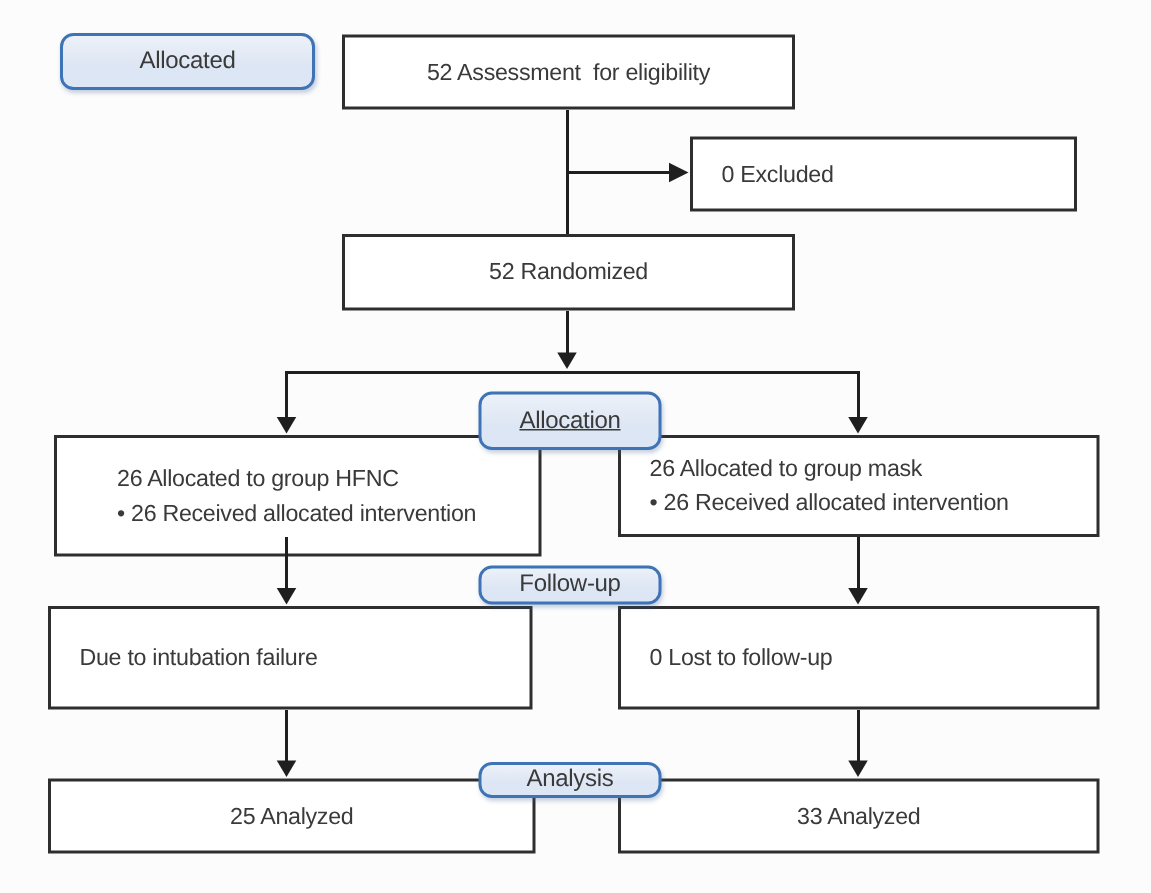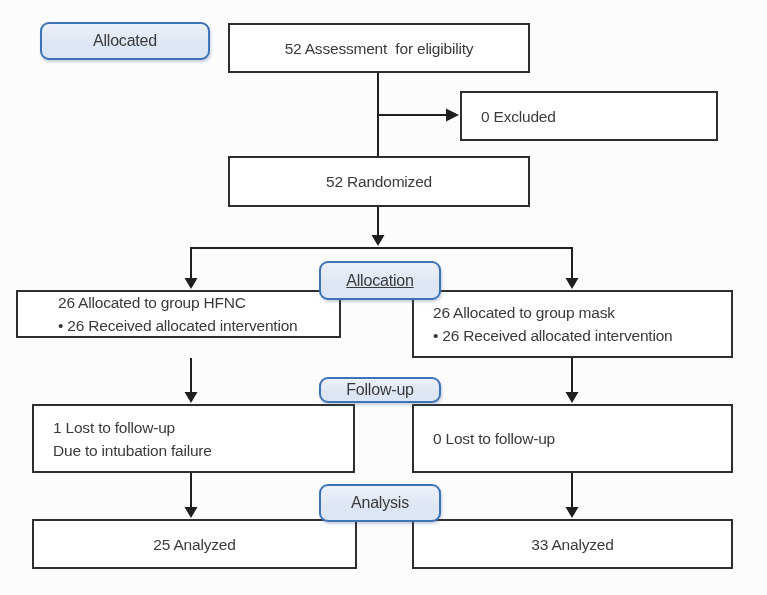--- a/index.html
+++ b/index.html
@@ -32,29 +32,29 @@
     border:2px solid var(--stage-border);border-radius:9px;
     box-shadow:1px 2px 3px rgba(70,100,150,.30);
     display:flex;align-items:center;justify-content:center;
     color:var(--text);font-size:16px;letter-spacing:-0.2px;
   }
   
   #lbl-enrollment{left:40px;top:22px;width:170px;height:38px;}
   #n-assessment {left:228px;top:23px; width:302px;height:50px;}
   #n-excluded   {left:460px;top:91px; width:258px;height:50px;}
   #n-randomized {left:228px;top:156px;width:302px;height:51px;}
-  #n-alloc-hfnc {left:16px; top:290px;width:325px;height:48px;padding-left:40px;}
+  #n-alloc-hfnc {left:36px; top:290px;width:325px;height:81px;padding-left:40px;}
   #n-alloc-mask {left:412px;top:290px;width:321px;height:68px;}
   #n-lost-hfnc  {left:32px; top:404px;width:323px;height:69px;}
   #n-lost-mask  {left:412px;top:404px;width:321px;height:69px;}
   #n-analyzed-hfnc{left:32px; top:519px;width:325px;height:50px;}
   #n-analyzed-mask{left:412px;top:519px;width:321px;height:50px;}
   #lbl-allocation{left:319px;top:261px;width:122px;height:39px;text-decoration:underline;}
   #lbl-followup  {left:319px;top:377px;width:122px;height:26px;}
-  #lbl-analysis  {left:319px;top:484px;width:122px;height:38px;}
+  #lbl-analysis  {left:319px;top:508px;width:122px;height:24px;}
 </style>
 </head>
 <body>
 
 <div class="canvas">
 
   <svg class="connectors" width="767" height="595" viewBox="0 0 767 595" aria-hidden="true">
 
     <g>
       <line x1="378" y1="73" x2="378" y2="156"></line>
@@ -116,21 +116,20 @@
     <div>26 Allocated to group HFNC</div>
     <div>• 26 Received allocated intervention</div>
   </div>
 
   <div class="node left" id="n-alloc-mask">
     <div>26 Allocated to group mask</div>
     <div>• 26 Received allocated intervention</div>
   </div>
 
   <div class="node left" id="n-lost-hfnc">
-    <div>1 Lost to follow-up</div>
     <div>Due to intubation failure</div>
   </div>
 
   <div class="node left" id="n-lost-mask">
     <div>0 Lost to follow-up</div>
   </div>
 
   <div class="node center" id="n-analyzed-hfnc">25 Analyzed</div>
 
   <div class="node center" id="n-analyzed-mask">33 Analyzed</div>

